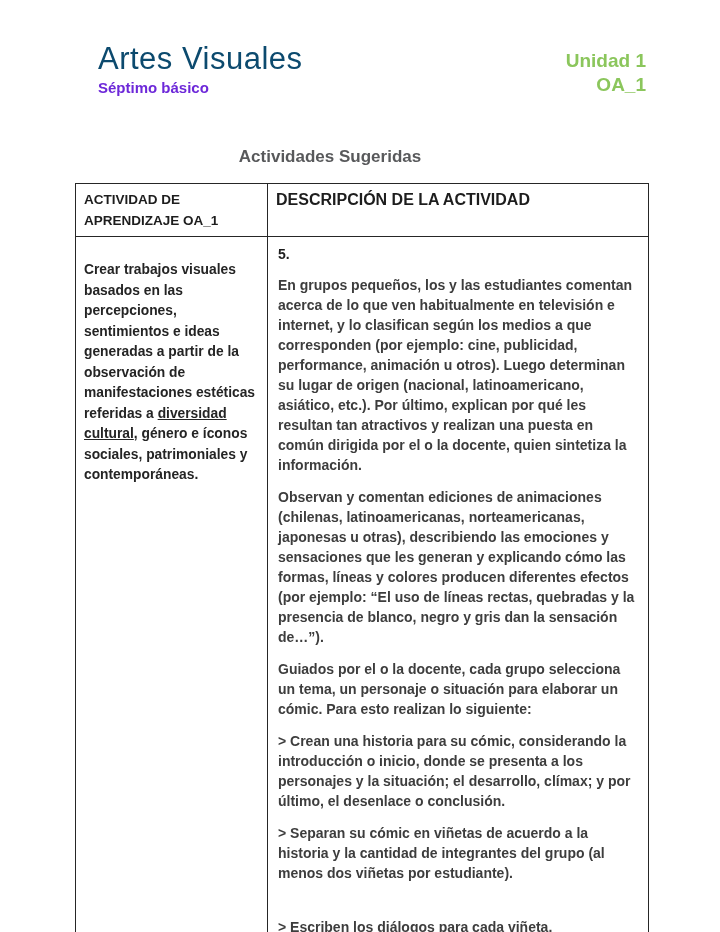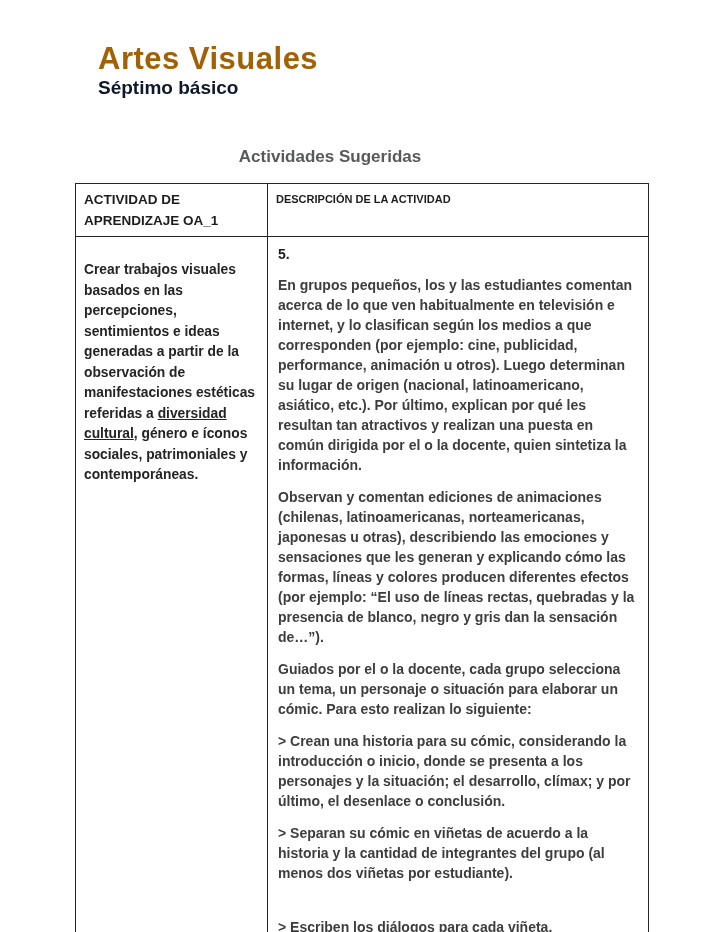--- a/index.html
+++ b/index.html
@@ -10,55 +10,59 @@
     position: relative;
     color: #3d3d3d;
   }
   .page { position: absolute; inset: 0; background: #fff; }
 
   
   .doc-header { position: absolute; top: 42px; left: 98px; right: 74px;
     display: flex; justify-content: space-between; align-items: flex-start; }
   .hdr-left  { text-align: left; }
   .hdr-right { text-align: right; padding-top: 7px; }
-  .subject { font-size: 31px; font-weight: bold; color: #a16207; line-height: 34px; letter-spacing: 0.5px; }
-  .grade   { font-size: 19px; font-weight: bold; color: #0f172a; line-height: 24px; }
+  .subject { font-size: 31px; font-weight: normal; color: #0c4a6e; line-height: 34px; letter-spacing: 0.5px; }
+  .grade   { font-size: 15px; font-weight: bold; color: #6d28d9; line-height: 24px; }
   .unit, .oa { font-size: 19px; font-weight: bold; color: #8bc65c; line-height: 24px; }
 
   
   .page-title { position: absolute; top: 147px; left: 0; width: 660px;
     text-align: center; font-size: 17px; font-weight: bold; color: #58595b; }
 
   
   table.activity {
     position: absolute; top: 183px; left: 75px;
     width: 573px; border-collapse: collapse; table-layout: fixed;
   }
   table.activity td, table.activity th {
     border: 1.6px solid #262626; vertical-align: top; text-align: left;
   }
   col.c1 { width: 192px; } col.c2 { width: 381px; }
   th.col1-h { padding: 5px 4px 5px 8px; font-size: 13.5px; line-height: 21px; color: #1d1d1d; height: 49px; }
-  th.col2-h { padding: 5px 8px; font-size: 11px; line-height: 21px; color: #1d1d1d; text-align: center; }
+  th.col2-h { padding: 5px 8px; font-size: 16px; line-height: 21px; color: #1d1d1d; text-align: center; }
   td.objective-cell { padding: 23px 4px 7px 8px; font-weight: bold; font-size: 13.8px; line-height: 20.5px; color: #242424; height: 606px; }
   td.activity-cell  { padding: 7px 12px 7px 10px; font-size: 14px; line-height: 20px; color: #3d3d3d; }
   .activity-number { font-weight: bold; color: #1d1d1d; margin-bottom: 11px; }
   .activity-cell p.para { margin-bottom: 12px; font-weight: bold; }
   .activity-cell p.para:last-child { margin-bottom: 0; margin-top: 34px; }
   .underline { text-decoration: underline; }
 </style>
 </head>
 <body>
 
 <div class="page">
 
   <div class="doc-header">
     <div class="hdr-left">
       <div class="subject">Artes Visuales</div>
       <div class="grade">Séptimo básico</div>
+    </div>
+    <div class="hdr-right">
+      <div class="unit">Unidad 1</div>
+      <div class="oa">OA_1</div>
     </div>
   </div>
 
   <div class="page-title">Actividades Sugeridas</div>
 
   <table class="activity">
     <colgroup>
         <col class="c1">
         <col class="c2">
       </colgroup>

